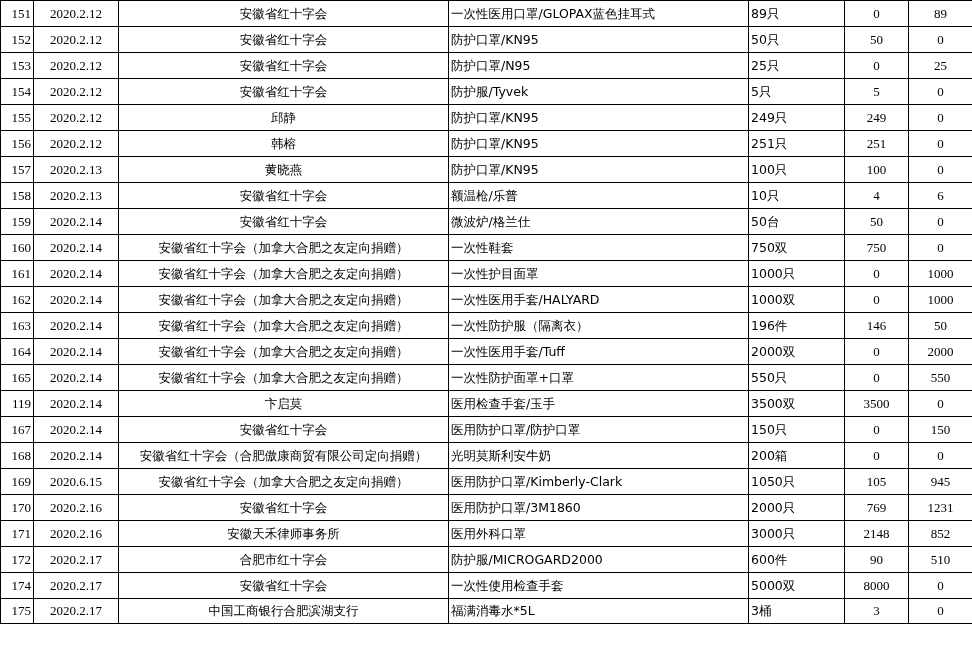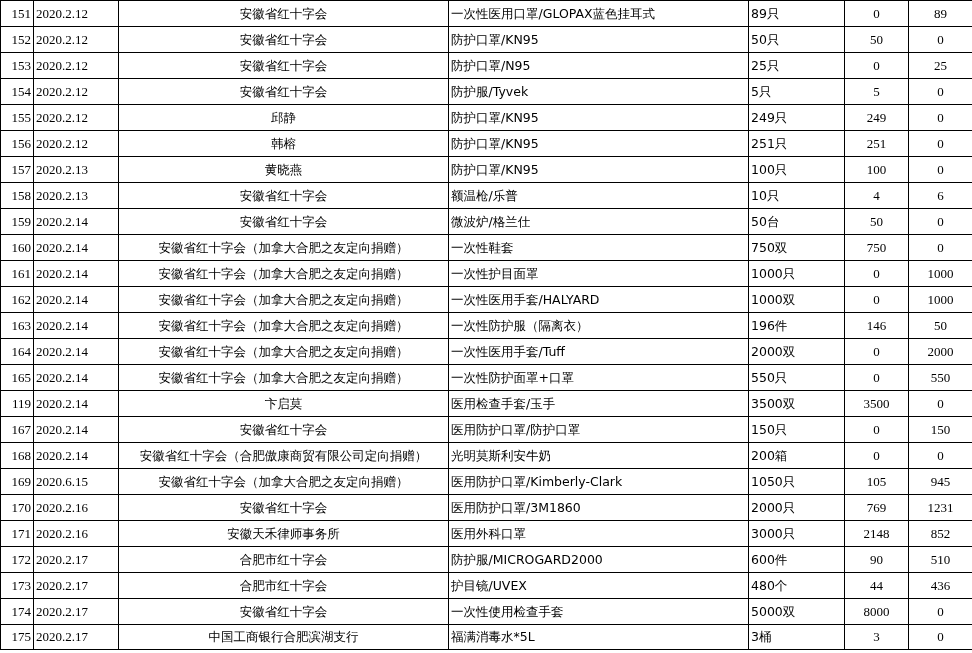--- a/index.html
+++ b/index.html
@@ -43,20 +43,21 @@
   col.c-qty   { width: 96px; }
   col.c-a     { width: 64px; }
   col.c-b     { width: 64px; }
 
   td.idx {
     text-align: right;
     padding-right: 5px;
     font-family: "Liberation Serif", "DejaVu Serif", serif;
   }
   td.date {
+    text-align: center;
     font-family: "Liberation Serif", "DejaVu Serif", serif;
   }
   td.donor {
     text-align: center;
   }
   td.item {
     text-align: left;
   }
   td.qty {
     text-align: left;
@@ -281,29 +282,20 @@
         <tr>
           <td class="idx">172</td>
           <td class="date">2020.2.17</td>
           <td class="donor cjk">合肥市红十字会</td>
           <td class="item cjk">防护服/MICROGARD2000</td>
           <td class="qty cjk">600件</td>
           <td class="num">90</td>
           <td class="num">510</td>
         </tr>
         <tr>
-          <td class="idx">173</td>
-          <td class="date">2020.2.17</td>
-          <td class="donor cjk">合肥市红十字会</td>
-          <td class="item cjk">护目镜/UVEX</td>
-          <td class="qty cjk">480个</td>
-          <td class="num">44</td>
-          <td class="num">436</td>
-        </tr>
-        <tr>
           <td class="idx">174</td>
           <td class="date">2020.2.17</td>
           <td class="donor cjk">安徽省红十字会</td>
           <td class="item cjk">一次性使用检查手套</td>
           <td class="qty cjk">5000双</td>
           <td class="num">8000</td>
           <td class="num">0</td>
         </tr>
         <tr class="last-row">
           <td class="idx">175</td>

